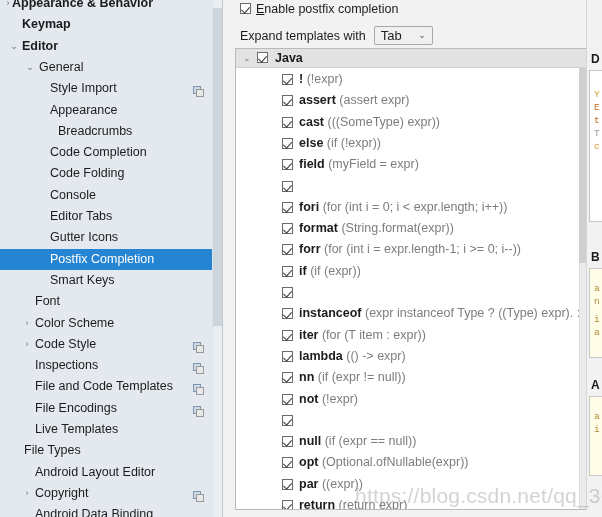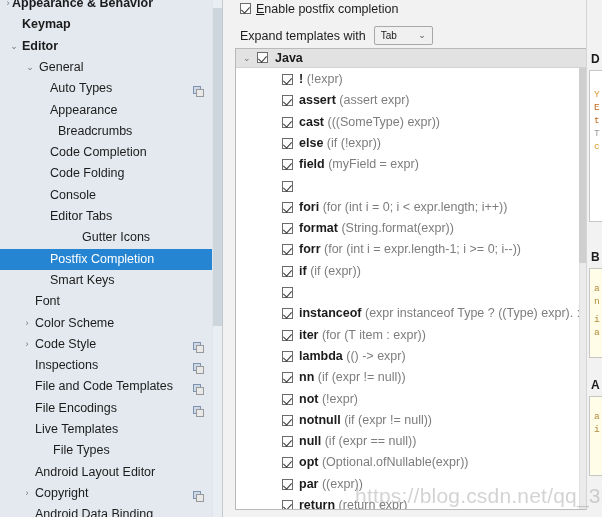--- a/index.html
+++ b/index.html
@@ -128,21 +128,21 @@
     border-radius: 2px;
     vertical-align: -5px;
     margin-left: 8px;
     box-sizing: border-box;
     cursor: default;
   }
   #combo-value {
     position: absolute;
     left: 6px; top: 0;
     line-height: 17px;
-    font-size: 10px;
+    font-size: 13px;
     color: #222;
   }
   #combo-arrow {
     position: absolute;
     right: 6px; top: 0;
     line-height: 17px;
     font-size: 9px;
     color: #5a5a5a;
   }
 
@@ -296,21 +296,21 @@
       </div>
       <div class="tree-row bold" style="top: 35.6px; position: absolute; left: 0px; width: 212px;">
         <span class="twisty" style="left: 8px;">⌄</span>
         <span class="lbl" style="left: 22px;">Editor</span>
       </div>
       <div class="tree-row" style="top: 56.9px; position: absolute; left: 0px; width: 212px;">
         <span class="twisty" style="left: 24px;">⌄</span>
         <span class="lbl" style="left: 39px;">General</span>
       </div>
       <div class="tree-row" style="top: 78.2px; position: absolute; left: 0px; width: 212px;">
-        <span class="lbl" style="left: 50px;">Auto Types</span>
+        <span class="lbl" style="left: 50px;">Style Import</span>
         <span class="copy-icon"><svg width="11" height="11" viewBox="0 0 11 11">
             <rect x="0.5" y="0.5" width="7" height="7" fill="#cdd9e6" stroke="#7d93ab" stroke-width="1"></rect>
             <rect x="3.5" y="3.5" width="7" height="7" fill="#e8e8e8" stroke="#9a9a9a" stroke-width="1"></rect>
           </svg></span>
       </div>
       <div class="tree-row" style="top: 99.5px; position: absolute; left: 0px; width: 212px;">
         <span class="lbl" style="left: 50px;">Appearance</span>
       </div>
       <div class="tree-row" style="top: 120.8px; position: absolute; left: 0px; width: 212px;">
         <span class="lbl" style="left: 50px; margin-left: 8px;">Breadcrumbs</span>
@@ -320,21 +320,21 @@
       </div>
       <div class="tree-row" style="top: 163.4px; position: absolute; left: 0px; width: 212px;">
         <span class="lbl" style="left: 50px;">Code Folding</span>
       </div>
       <div class="tree-row" style="top: 184.7px; position: absolute; left: 0px; width: 212px;">
         <span class="lbl" style="left: 50px;">Console</span>
       </div>
       <div class="tree-row" style="top: 206px; position: absolute; left: 0px; width: 212px;">
         <span class="lbl" style="left: 50px;">Editor Tabs</span>
       </div>
-      <div class="tree-row" style="top: 227.3px; position: absolute; left: 0px; width: 236px; margin-left: 32px;">
+      <div class="tree-row" style="top: 227.3px; position: absolute; left: 0px; width: 236px;">
         <span class="lbl" style="left: 50px;">Gutter Icons</span>
       </div>
       <div class="tree-row selected" style="top: 248.6px; position: absolute; left: 0px; width: 212px;">
         <span class="lbl" style="left: 50px;">Postfix Completion</span>
       </div>
       <div class="tree-row" style="top: 269.9px; position: absolute; left: 0px; width: 212px;">
         <span class="lbl" style="left: 50px;">Smart Keys</span>
       </div>
       <div class="tree-row" style="top: 291.2px; position: absolute; left: 0px; width: 212px;">
         <span class="lbl" style="left: 35px;">Font</span>
@@ -369,21 +369,21 @@
         <span class="lbl" style="left: 35px;">File Encodings</span>
         <span class="copy-icon"><svg width="11" height="11" viewBox="0 0 11 11">
             <rect x="0.5" y="0.5" width="7" height="7" fill="#cdd9e6" stroke="#7d93ab" stroke-width="1"></rect>
             <rect x="3.5" y="3.5" width="7" height="7" fill="#e8e8e8" stroke="#9a9a9a" stroke-width="1"></rect>
           </svg></span>
       </div>
       <div class="tree-row" style="top: 419px; position: absolute; left: 0px; width: 212px;">
         <span class="lbl" style="left: 35px;">Live Templates</span>
       </div>
       <div class="tree-row" style="top: 440.3px; position: absolute; left: 0px; width: 212px;">
-        <span class="lbl" style="left: 53px;">File Types</span>
+        <span class="lbl" style="left: 24px;">File Types</span>
       </div>
       <div class="tree-row" style="top: 461.6px; position: absolute; left: 0px; width: 212px;">
         <span class="lbl" style="left: 35px;">Android Layout Editor</span>
       </div>
       <div class="tree-row" style="top: 482.9px; position: absolute; left: 0px; width: 212px;">
         <span class="twisty" style="left: 21px;">›</span>
         <span class="lbl" style="left: 35px;">Copyright</span>
         <span class="copy-icon"><svg width="11" height="11" viewBox="0 0 11 11">
             <rect x="0.5" y="0.5" width="7" height="7" fill="#cdd9e6" stroke="#7d93ab" stroke-width="1"></rect>
             <rect x="3.5" y="3.5" width="7" height="7" fill="#e8e8e8" stroke="#9a9a9a" stroke-width="1"></rect>
@@ -474,21 +474,20 @@
           <div class="item-row" style="top: 318.2px;">
             <span class="cb checked"></span>
             <span class="txt"><b>nn</b> <span>(if (expr != null))</span></span>
           </div>
           <div class="item-row" style="top: 339.5px;">
             <span class="cb checked"></span>
             <span class="txt"><b>not</b> <span>(!expr)</span></span>
           </div>
           <div class="item-row" style="top: 360.8px;">
             <span class="cb checked"></span>
-            <span class="txt"><b>notnull</b> <span>(if (expr != null))</span></span>
           </div>
           <div class="item-row" style="top: 382.1px;">
             <span class="cb checked"></span>
             <span class="txt"><b>null</b> <span>(if (expr == null))</span></span>
           </div>
           <div class="item-row" style="top: 403.4px;">
             <span class="cb checked"></span>
             <span class="txt"><b>opt</b> <span>(Optional.ofNullable(expr))</span></span>
           </div>
           <div class="item-row" style="top: 424.7px;">

